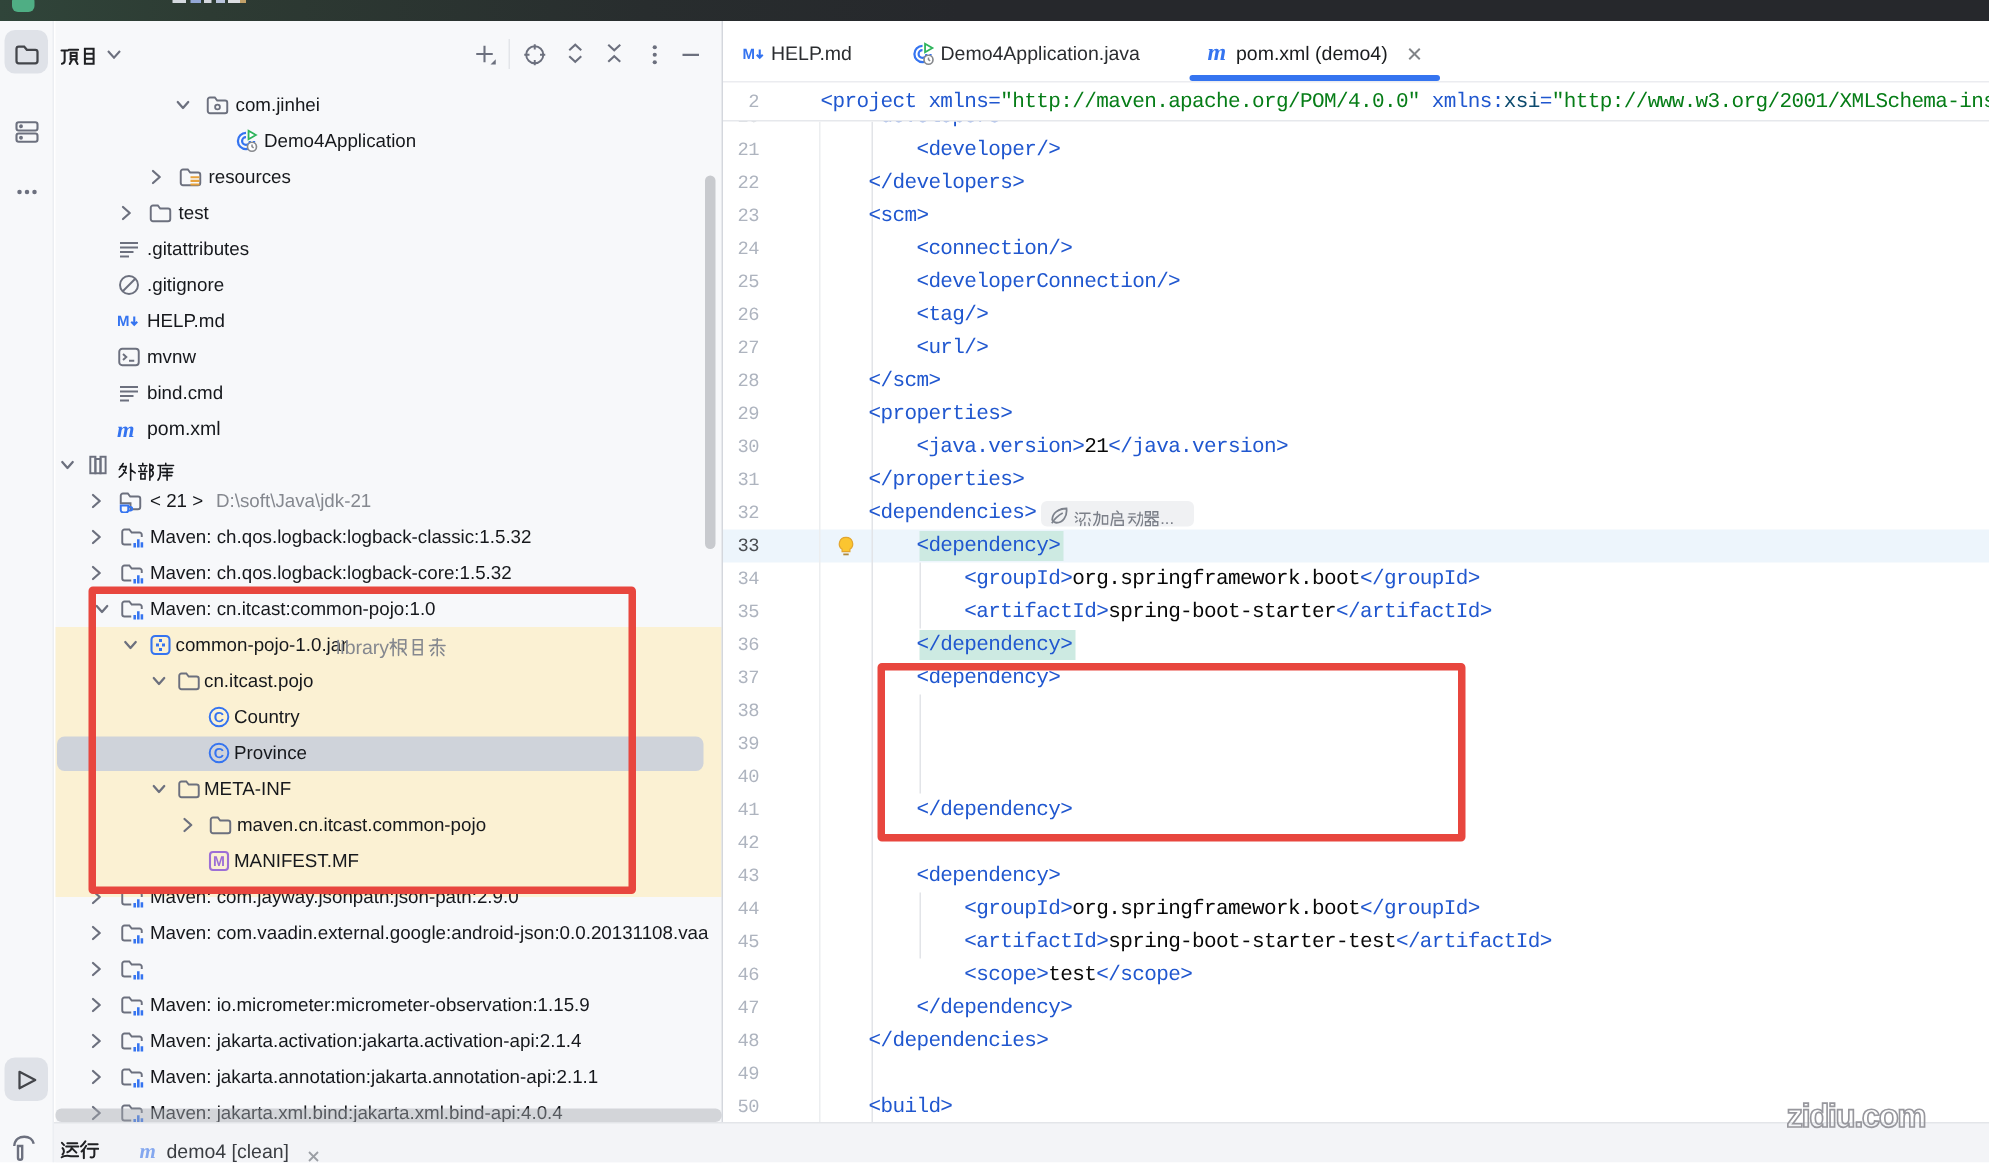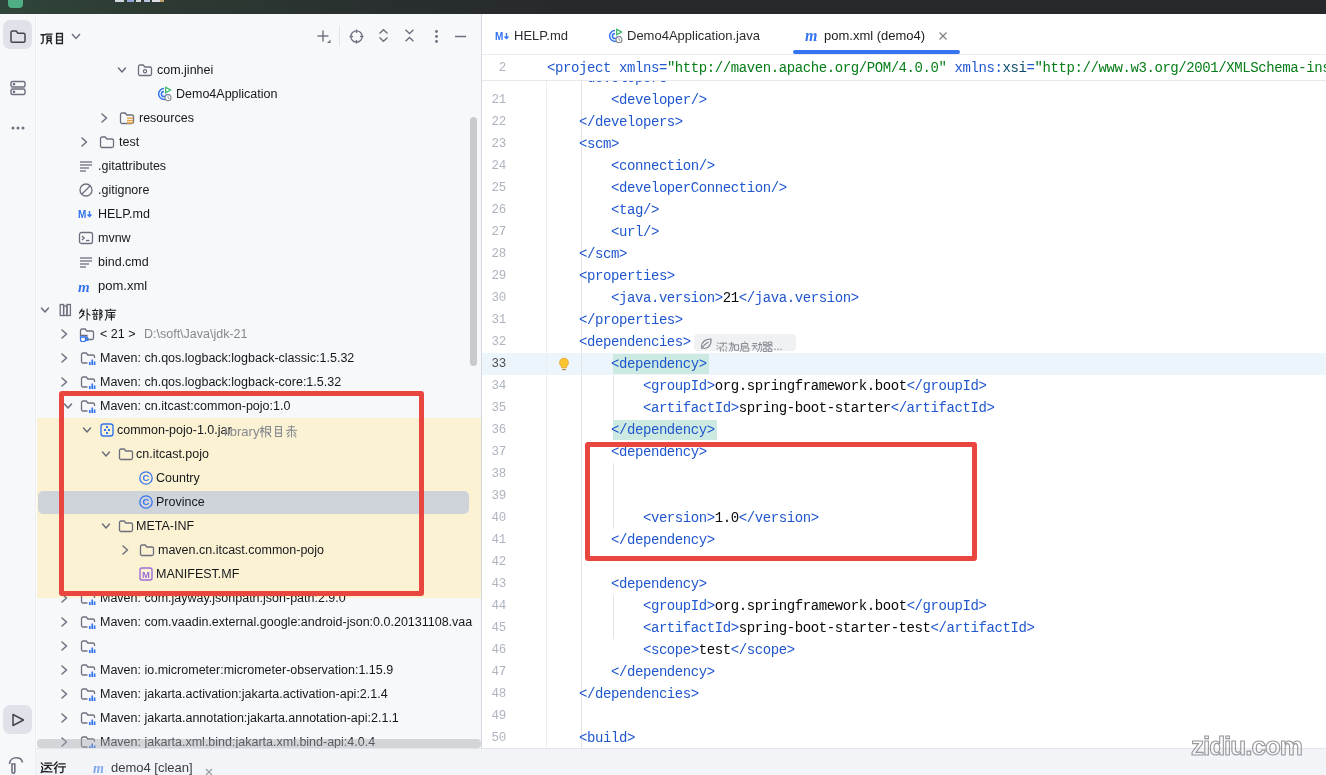--- a/index.html
+++ b/index.html
@@ -477,21 +477,21 @@
 <div class="ln" style="left:482px;top:287px;width:844px"><span class="num">30</span><span class="code"><span class="b">        &lt;java.version&gt;</span><span class="k">21</span><span class="b">&lt;/java.version&gt;</span></span></div>
 <div class="ln" style="left:482px;top:309px;width:844px"><span class="num">31</span><span class="code"><span class="b">    &lt;/properties&gt;</span></span></div>
 <div class="ln" style="left:482px;top:331px;width:844px"><span class="num">32</span><span class="code"><span class="b">    &lt;dependencies&gt;</span></span></div>
 <div class="ln" style="left:482px;top:353px;width:844px"><span class="num act" style="color:#4a4d52">33</span><span class="code"><span class="b">        &lt;dependency&gt;</span></span></div>
 <div class="ln" style="left:482px;top:375px;width:844px"><span class="num">34</span><span class="code"><span class="b">            &lt;groupId&gt;</span><span class="k">org.springframework.boot</span><span class="b">&lt;/groupId&gt;</span></span></div>
 <div class="ln" style="left:482px;top:397px;width:844px"><span class="num">35</span><span class="code"><span class="b">            &lt;artifactId&gt;</span><span class="k">spring-boot-starter</span><span class="b">&lt;/artifactId&gt;</span></span></div>
 <div class="ln" style="left:482px;top:419px;width:844px"><span class="num">36</span><span class="code"><span class="b">        &lt;/dependency&gt;</span></span></div>
 <div class="ln" style="left:482px;top:441px;width:844px"><span class="num">37</span><span class="code"><span class="b">        &lt;dependency&gt;</span></span></div>
 <div class="ln" style="left:482px;top:463px;width:844px"><span class="num">38</span></div>
 <div class="ln" style="left:482px;top:485px;width:844px"><span class="num">39</span></div>
-<div class="ln" style="left:482px;top:507px;width:844px"><span class="num">40</span><span class="code"><span class="b">            &lt;version&gt;</span><span class="k">1.0</span><span class="b">&lt;/version&gt;</span></span></div>
+<div class="ln" style="left:482px;top:507px;width:844px"><span class="num">40</span></div>
 <div class="ln" style="left:482px;top:529px;width:844px"><span class="num">41</span><span class="code"><span class="b">        &lt;/dependency&gt;</span></span></div>
 <div class="ln" style="left:482px;top:551px;width:844px"><span class="num">42</span><span class="code"></span></div>
 <div class="ln" style="left:482px;top:573px;width:844px"><span class="num">43</span><span class="code"><span class="b">        &lt;dependency&gt;</span></span></div>
 <div class="ln" style="left:482px;top:595px;width:844px"><span class="num">44</span><span class="code"><span class="b">            &lt;groupId&gt;</span><span class="k">org.springframework.boot</span><span class="b">&lt;/groupId&gt;</span></span></div>
 <div class="ln" style="left:482px;top:617px;width:844px"><span class="num">45</span><span class="code"><span class="b">            &lt;artifactId&gt;</span><span class="k">spring-boot-starter-test</span><span class="b">&lt;/artifactId&gt;</span></span></div>
 <div class="ln" style="left:482px;top:639px;width:844px"><span class="num">46</span><span class="code"><span class="b">            &lt;scope&gt;</span><span class="k">test</span><span class="b">&lt;/scope&gt;</span></span></div>
 <div class="ln" style="left:482px;top:661px;width:844px"><span class="num">47</span><span class="code"><span class="b">        &lt;/dependency&gt;</span></span></div>
 <div class="ln" style="left:482px;top:683px;width:844px"><span class="num">48</span><span class="code"><span class="b">    &lt;/dependencies&gt;</span></span></div>
 <div class="ln" style="left:482px;top:705px;width:844px"><span class="num">49</span><span class="code"></span></div>
 <div class="ln" style="left:482px;top:727px;width:844px"><span class="num">50</span><span class="code"><span class="b">    &lt;build&gt;</span></span></div>
@@ -510,21 +510,21 @@
       <path d="M1.4 2.4 H6 M0.8 4.9 H6.4 M3.6 4.9 C3.6 6.9 2.9 8.4 1.4 9.4 M4.4 6.9 L6.4 9.4 M7.8 3.4 H12 M9.7 1.2 C9.7 5.7 8.9 9.4 6.9 11.6 M12 3.4 C12 7.4 11.5 9.9 10.4 11.6" fill="none" stroke="#7b7f88" stroke-width="1.05" stroke-linecap="round"></path>
     </svg><svg width="11.5" height="11.5" viewBox="-0.5 -0.5 13 13" style="display:inline-block;vertical-align:-2px">
       <path d="M1.4 0.8 H5 V3.4 H1.4 Z M7 0.8 H10.6 V3.4 H7 Z M0.8 5 H11.2 M5.6 5 L8.6 7.6 M5 5.6 L3.4 7.4 M1.4 8.4 H5 V11.4 H1.4 Z M7 8.4 H10.6 V11.4 H7 Z" fill="none" stroke="#7b7f88" stroke-width="1.05" stroke-linecap="round"></path>
     </svg><span style="color:#7b7f88;font-size:11px">...</span></div>
 <div class="abs" style="left:556px;top:356px;width:16px;height:16px"><svg width="16" height="16" viewBox="0 0 16 16">
       <path d="M7 2.2 a4.4 4.4 0 0 1 2.6 8 l0 1.6 l-5.2 0 l0 -1.6 a4.4 4.4 0 0 1 2.6 -8 z" fill="#fbc530" stroke="#e2a52e" stroke-width="0.8" transform="translate(1,0)"></path>
       <line x1="6.2" y1="13.6" x2="9.8" y2="13.6" stroke="#b0893a" stroke-width="1.2"></line>
     </svg></div>
 <div class="abs" style="left:482px;top:56px;width:844px;height:25px;background:#fff;border-bottom:1px solid #e6e8ec;z-index:5"></div>
 <div class="ln" style="left:482px;top:57px;width:844px;z-index:6;overflow:hidden"><span class="num">2</span><span class="code"><span class="b">&lt;project xmlns=</span><span class="g">"http://maven.apache.org/POM/4.0.0"</span><span class="k"> </span><span class="b">xmlns:</span><span class="v">xsi</span><span class="b">=</span><span class="g">"http://www.w3.org/2001/XMLSchema-instance"</span></span></div>
-<div class="abs" style="left:1191px;top:731px;font-size:26px;font-weight:bold;color:transparent;-webkit-text-stroke:1.1px #97979d;letter-spacing:-1px;z-index:8;font-family:'Liberation Sans'">zidiu.com</div>
+<div class="abs" style="left:1191px;top:731px;font-size:22px;font-weight:bold;color:transparent;-webkit-text-stroke:1.1px #97979d;letter-spacing:-1px;z-index:8;font-family:'Liberation Sans'">zidiu.com</div>
 <div class="abs" style="left:36px;top:748px;width:1290px;height:27px;background:#f3f4f7;border-top:1px solid #e3e5e9;z-index:7"></div>
 <div class="abs" style="left:40px;top:758px;z-index:8"><svg width="13" height="13" viewBox="-0.5 -0.5 13 13" style="display:inline-block;vertical-align:-2px">
       <path d="M4.4 1.6 H11 M3.6 3.9 H11.8 M7.4 3.9 C7.4 5.5 6.4 6.9 4.4 7.7 M7.9 5.4 L10.4 7.9 M0.8 1.4 L2.2 2.9 M1.2 4.9 C2.4 5.9 2.4 7.9 1.2 9.2 M0.6 11 C3 9.4 4.6 9.9 7.6 10.4 H11.6" fill="none" stroke="#202124" stroke-width="1.35" stroke-linecap="round"></path>
     </svg><svg width="13" height="13" viewBox="-0.5 -0.5 13 13" style="display:inline-block;vertical-align:-2px">
       <path d="M3.4 0.4 C2.4 1.9 1.4 3 0.4 3.8 M3.9 3.4 C2.9 5.4 1.9 6.4 0.9 7.2 M2.4 6 V11.6 M5.4 2.4 H11.6 M4.9 5.4 H12 M9.4 5.4 V9.4 C9.4 10.9 8.4 11.3 6.9 11" fill="none" stroke="#202124" stroke-width="1.35" stroke-linecap="round"></path>
     </svg></div>
 <div class="abs" style="left:93px;top:759px;width:15px;height:15px;z-index:8"><span style="display:inline-block;width:14px;font:italic bold 14px 'Liberation Serif';color:#84a7ef;line-height:14px">m</span></div>
 <div class="abs" style="left:111px;top:758px;height:20px;line-height:20px;font-size:13px;color:#3a3d42;z-index:8">demo4 [clean]</div>
 <div class="abs" style="left:203px;top:764px;width:12px;height:12px;z-index:8"><svg width="12" height="12" viewBox="0 0 12 12">
       <g stroke="#9b9ea4" stroke-width="1.2">

